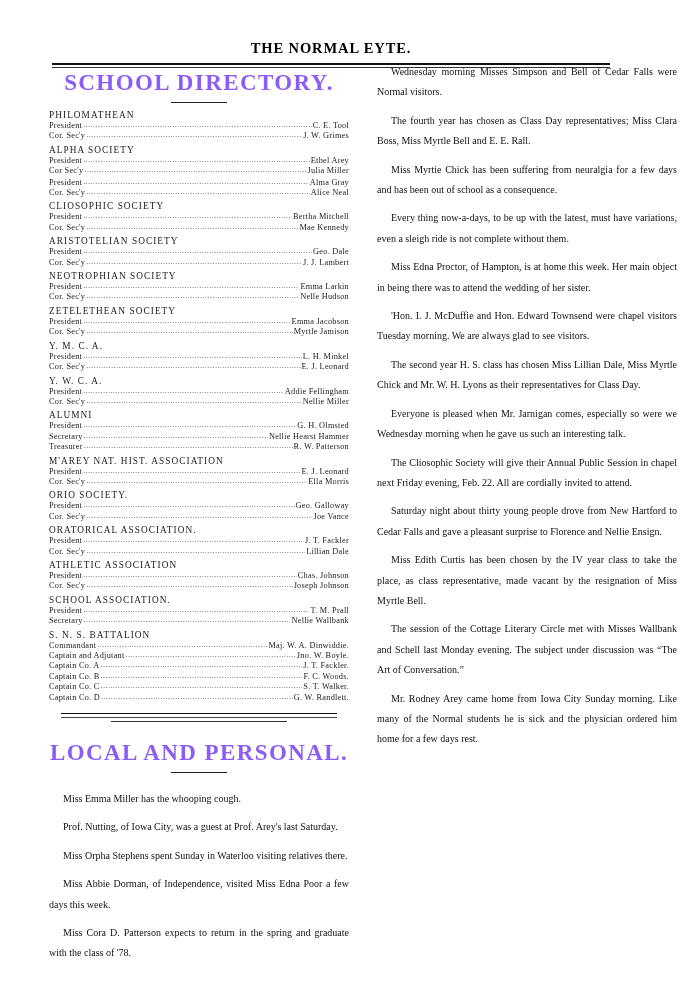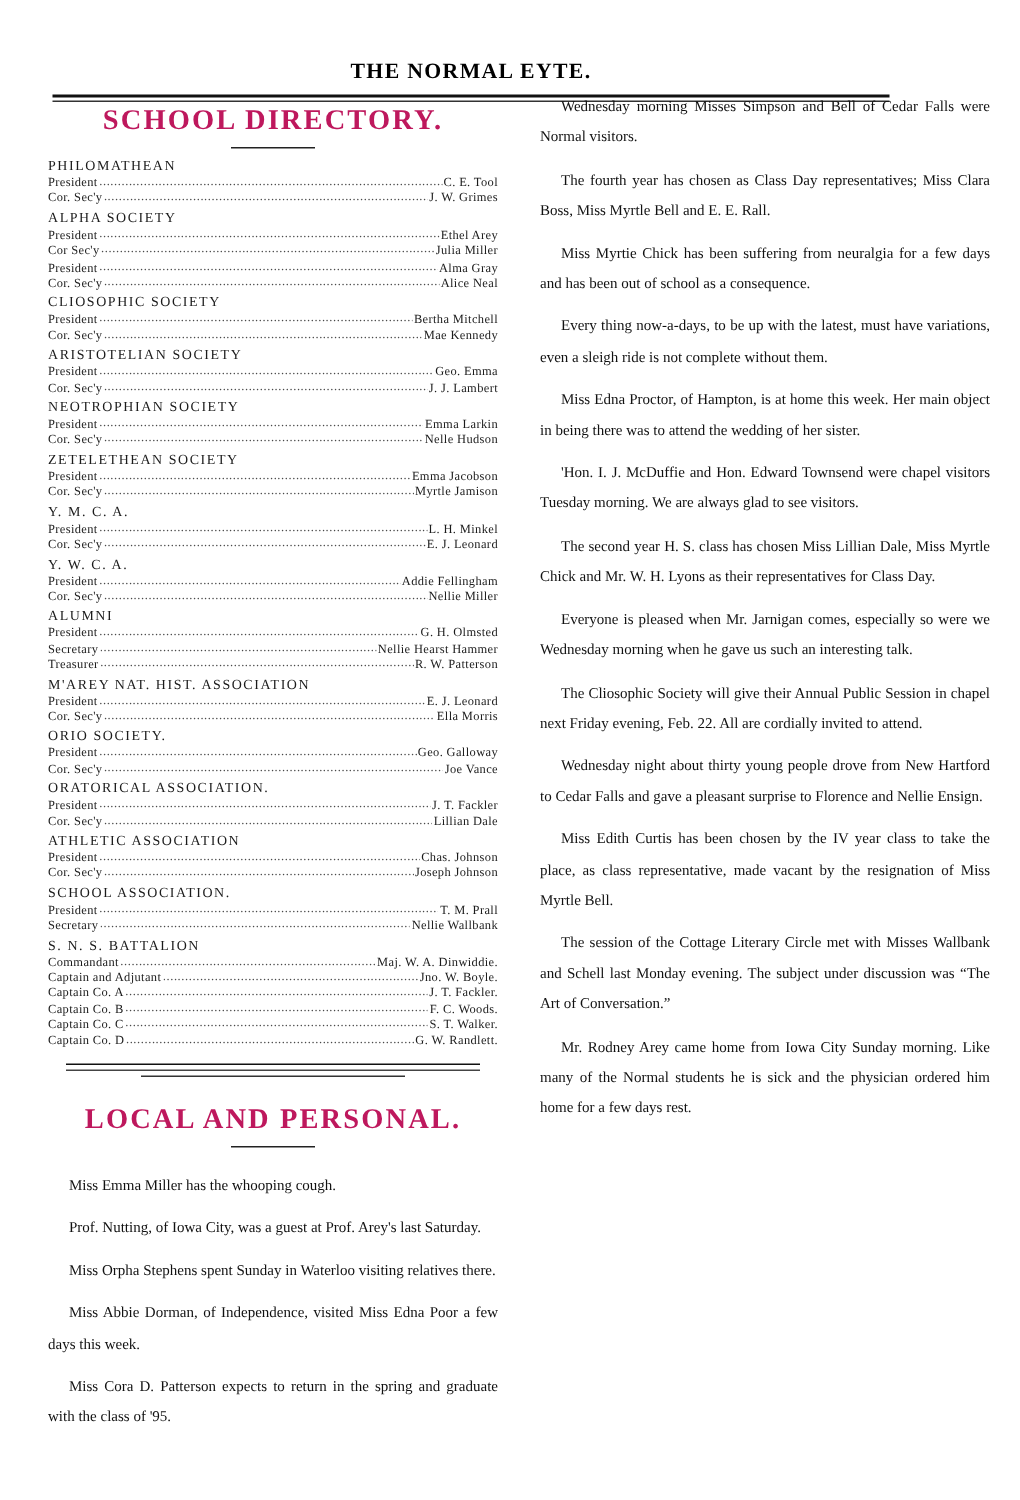--- a/index.html
+++ b/index.html
@@ -11,21 +11,21 @@
     width: 680px;
     height: 1000px;
     overflow: hidden;
     font-family: "Liberation Serif", "DejaVu Serif", serif;
     color: #1a1a1a;
     position: relative;
   }
 
   .page {
     position: absolute;
-    left: 0; top: 0;
+    left: 17px; top: 0;
     width: 628px;
     height: 1000px;
   }
 
   
   .running-head {
     text-align: center;
     font-family: "Liberation Serif", "DejaVu Serif", serif;
     font-weight: bold;
     font-size: 14.5px;
@@ -57,24 +57,24 @@
     top: 0;
     width: 300px;
   }
   .col-left  { left: 32px; }
   .col-right { left: 360px; }
 
   
   .section-title {
     text-align: center;
     font-weight: bold;
-    font-size: 19px;
+    font-size: 23px;
     letter-spacing: 1.4px;
     margin: 8px 0 0 0;
-    color: #be185d;
+    color: #8b5cf6;
   }
   .title-rule {
     width: 56px;
     height: 0;
     border-top: 1.6px solid #222;
     margin: 6px auto 7px auto;
   }
 
   
   .dir-group { margin-bottom: 1px; }
@@ -206,21 +206,21 @@
               <span class="dir-office">Cor. Sec'y</span>
               <span class="dir-leader"></span>
               <span class="dir-name">Mae Kennedy</span>
             </div>
           </div>
           <div class="dir-group">
             <div class="dir-head">ARISTOTELIAN SOCIETY</div>
             <div class="dir-row">
               <span class="dir-office">President</span>
               <span class="dir-leader"></span>
-              <span class="dir-name">Geo. Emma</span>
+              <span class="dir-name">Geo. Dale</span>
             </div>
             <div class="dir-row">
               <span class="dir-office">Cor. Sec'y</span>
               <span class="dir-leader"></span>
               <span class="dir-name">J. J. Lambert</span>
             </div>
           </div>
           <div class="dir-group">
             <div class="dir-head">NEOTROPHIAN SOCIETY</div>
             <div class="dir-row">
@@ -395,38 +395,38 @@
       <div class="dir-end-rule2"></div>
 
       <div class="local-section">
         <div class="section-title">LOCAL AND PERSONAL.</div>
         <div class="title-rule"></div>
         <div class="local-paras" id="local-paras">
             <p class="para">Miss Emma Miller has the whooping cough.</p>
             <p class="para">Prof. Nutting, of Iowa City, was a guest at Prof. Arey's last Saturday.</p>
             <p class="para">Miss Orpha Stephens spent Sunday in Waterloo visiting relatives there.</p>
             <p class="para">Miss Abbie Dorman, of Independence, visited Miss Edna Poor a few days this week.</p>
-            <p class="para">Miss Cora D. Patterson expects to return in the spring and graduate with the class of '95.</p>
+            <p class="para">Miss Cora D. Patterson expects to return in the spring and graduate with the class of '78.</p>
           </div>
       </div>
 
     </div>
 
     <div class="col col-right">
       <div id="right-paras">
           <p class="para">Wednesday morning Misses Simpson and Bell of Cedar Falls were Normal visitors.</p>
           <p class="para">The fourth year has chosen as Class Day representatives; Miss Clara Boss, Miss Myrtle Bell and E. E. Rall.</p>
           <p class="para">Miss Myrtie Chick has been suffering from neuralgia for a few days and has been out of school as a consequence.</p>
           <p class="para">Every thing now-a-days, to be up with the latest, must have variations, even a sleigh ride is not complete without them.</p>
           <p class="para">Miss Edna Proctor, of Hampton, is at home this week. Her main object in being there was to attend the wedding of her sister.</p>
           <p class="para">'Hon. I. J. McDuffie and Hon. Edward Townsend were chapel visitors Tuesday morning. We are always glad to see visitors.</p>
           <p class="para">The second year H. S. class has chosen Miss Lillian Dale, Miss Myrtle Chick and Mr. W. H. Lyons as their representatives for Class Day.</p>
           <p class="para">Everyone is pleased when Mr. Jarnigan comes, especially so were we Wednesday morning when he gave us such an interesting talk.</p>
           <p class="para">The Cliosophic Society will give their Annual Public Session in chapel next Friday evening, Feb. 22. All are cordially invited to attend.</p>
-          <p class="para">Wednesday night about thirty young people drove from New Hartford to Cedar Falls and gave a pleasant surprise to Florence and Nellie Ensign.</p>
+          <p class="para">Saturday night about thirty young people drove from New Hartford to Cedar Falls and gave a pleasant surprise to Florence and Nellie Ensign.</p>
           <p class="para">Miss Edith Curtis has been chosen by the IV year class to take the place, as class representative, made vacant by the resignation of Miss Myrtle Bell.</p>
           <p class="para">The session of the Cottage Literary Circle met with Misses Wallbank and Schell last Monday evening. The subject under discussion was “The Art of Conversation.”</p>
           <p class="para">Mr. Rodney Arey came home from Iowa City Sunday morning. Like many of the Normal students he is sick and the physician ordered him home for a few days rest.</p>
         </div>
     </div>
 
   </div>
 </div>
 
 </body></html>

